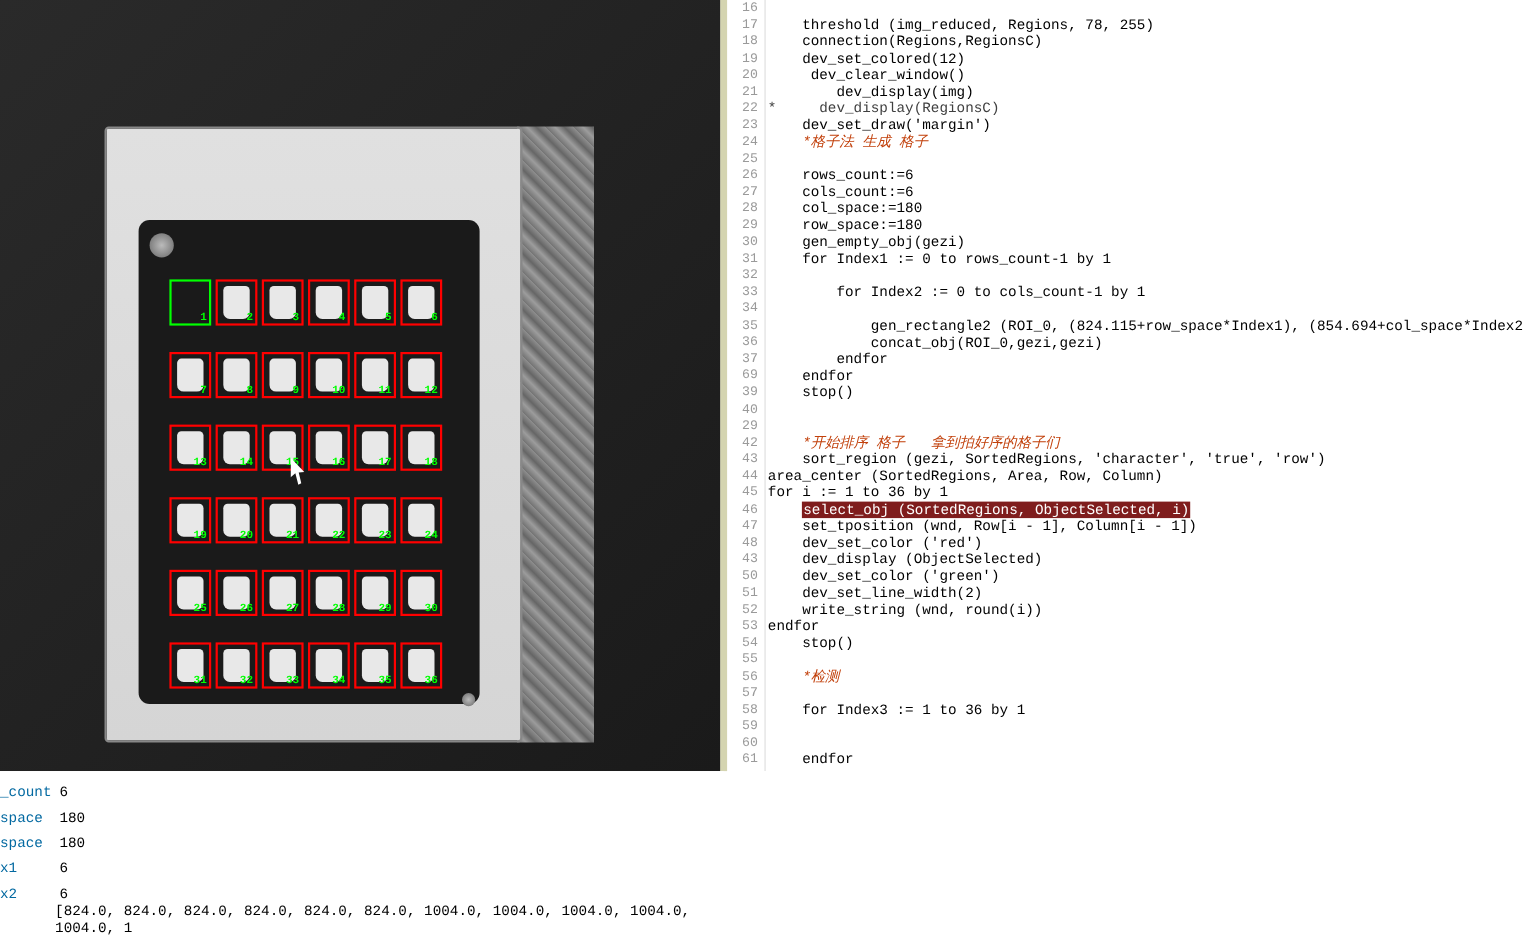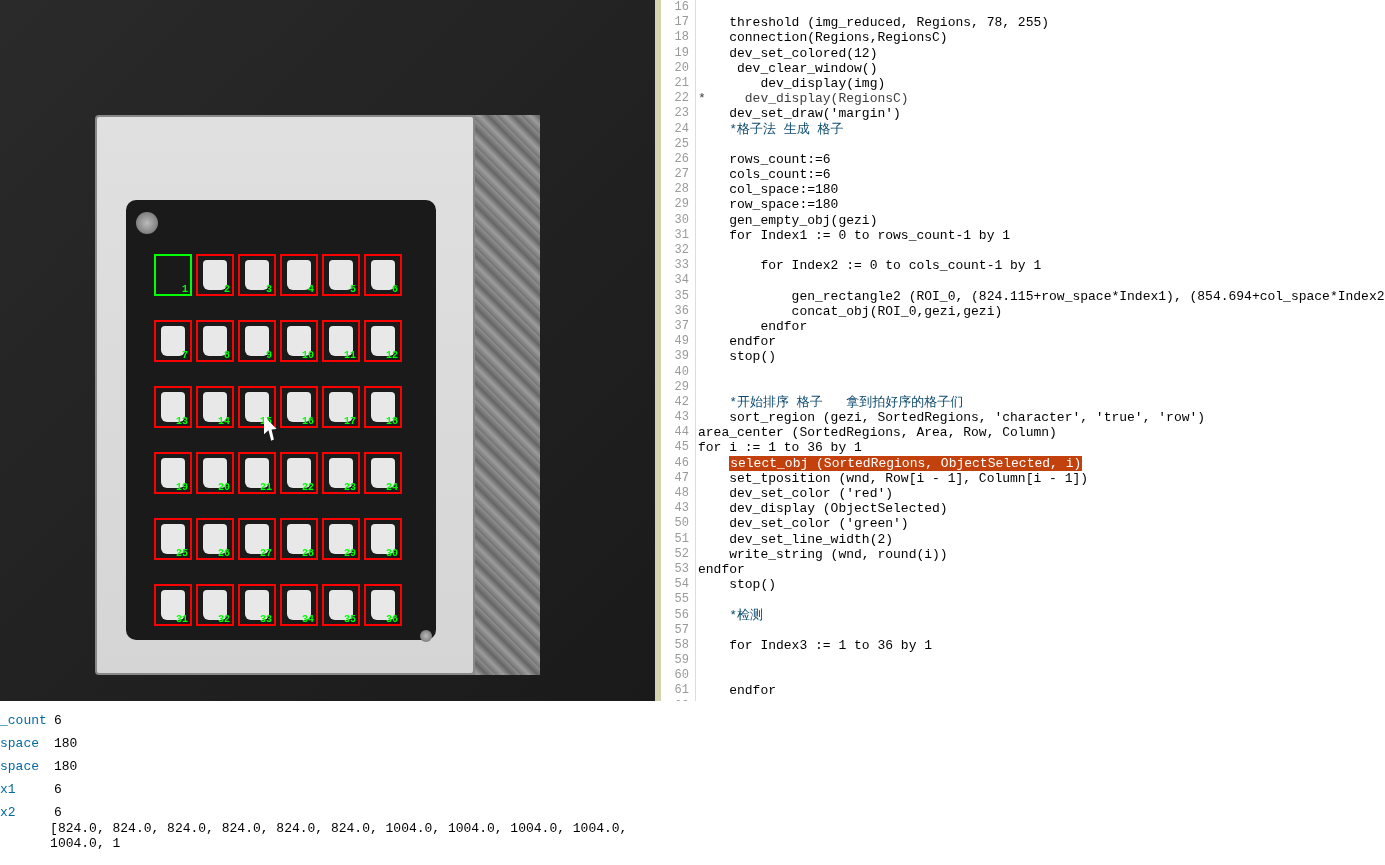--- a/index.html
+++ b/index.html
@@ -21,23 +21,23 @@
 .cell.empty { border-color:#00ff00; }
 .label { position:absolute; right:2px; bottom:-1px; color:#00ff00; font-size:10px; font-weight:bold; }
 .cursor { position:absolute; left:264px; top:416px; width:18px; height:26px; background:#fff; clip-path:polygon(0 0,0 70%,25% 55%,40% 95%,55% 90%,42% 52%,70% 50%); }
 .metal { position:absolute; left:470px; top:115px; width:70px; height:560px; background:repeating-linear-gradient(45deg,#888 0,#bbb 6px,#777 12px,#aaa 18px); opacity:.8; }
 
 
 .gutter { width:38px; background:#fff; border-right:1px solid #ddd; padding-top:0; }
 .gutter .ln { height:15.2px; line-height:15.2px; text-align:right; padding-right:6px; color:#9a9a9a; font-size:12px; }
 .code { flex:1; padding-left:2px; white-space:pre; overflow:hidden; }
 .code .line { height:15.2px; line-height:15.2px; color:#000; font-size:13px; }
-.code .cmt { color:#0c4a6e; }
+.code .cmt { color:#c2410c;font-style:italic; }
 .code .dim { color:#404040; }
-.code .sel { background:#c2410c; color:#fff; padding:0 1px; }
+.code .sel { background:#7f1d1d; color:#fff; padding:0 1px; }
 
 
 .vars { position:absolute; left:0; top:701px; width:658px; height:164px; background:#fff; padding:8px 0 0 0; font-size:13px; }
 .vars .row { display:flex; height:23px; align-items:center; }
 .vars .nm { width:54px; padding-left:0; color:#0369a1; }
 .vars .vl { color:#000; }
 .splitter { position:absolute; left:655px; top:0; width:6px; height:701px; background:#d4d4b0; cursor:col-resize; }
 </style>
 </head>
 <body>
@@ -216,21 +216,21 @@
         <div class="ln">28</div>
         <div class="ln">29</div>
         <div class="ln">30</div>
         <div class="ln">31</div>
         <div class="ln">32</div>
         <div class="ln">33</div>
         <div class="ln">34</div>
         <div class="ln">35</div>
         <div class="ln">36</div>
         <div class="ln">37</div>
-        <div class="ln">49</div>
+        <div class="ln">69</div>
         <div class="ln">39</div>
         <div class="ln">40</div>
         <div class="ln">29</div>
         <div class="ln">42</div>
         <div class="ln">43</div>
         <div class="ln">44</div>
         <div class="ln">45</div>
         <div class="ln">46</div>
         <div class="ln">47</div>
         <div class="ln">48</div>

